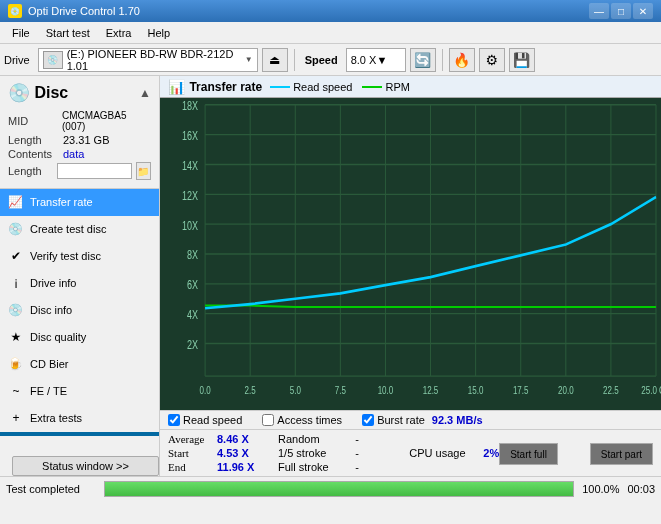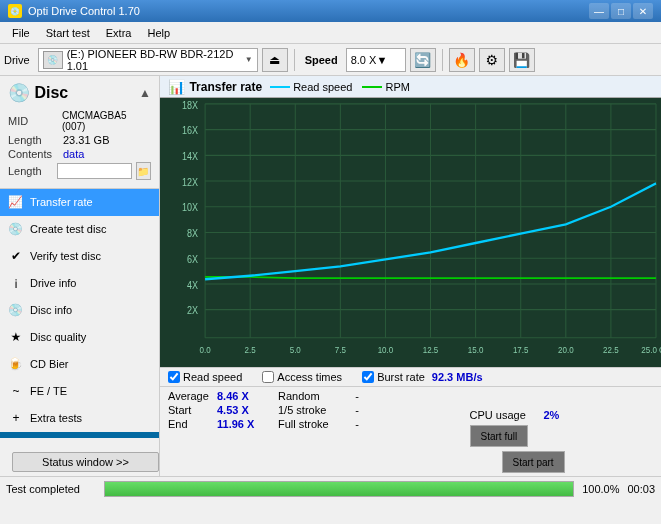--- a/index.html
+++ b/index.html
@@ -70,21 +70,21 @@
     
     
     .chart-container { flex: 1; position: relative; background: #fca5a5; overflow: hidden; }
     
     
     .chart-svg { width: 100%; height: 100%; }
     .checkbox-item { display: flex; align-items: center; gap: 3px; font-size: 11px; }
     .checkbox-item input[type="checkbox"] { width: 12px; height: 12px; }
     .burst-rate-val { color: #0000cc; font-weight: bold; }
     .stat-row { display: flex; align-items: center; font-size: 11px; padding: 1px 0; gap: 4px; }
-    .stat-label { width: 45px; }
+    .stat-label { width: 45px; font-family: Liberation Serif, serif; }
     .stat-value { color: #0000cc; font-weight: bold; width: 45px; }
     .stat-label2 { width: 65px; }
     .stat-value2 { width: 20px; text-align: center; color: #000; }
     .stat-label3 { width: 70px; }
     .stat-value3 { color: #0000cc; font-weight: bold; }
     
     .start-btn { background: #737373; border: 1px solid #aaa; padding: 2px 10px; font-size: 10px; cursor: pointer; height: 22px; white-space: nowrap; }
     
     
     .bottom-stats { background: #f0f0f0; border-top: 1px solid #ccc; }
@@ -201,21 +201,21 @@
       <div class="nav-item">
         <span class="nav-item-icon">~</span>
         <span class="nav-item-label">FE / TE</span>
       </div>
       <div class="nav-item">
         <span class="nav-item-icon">+</span>
         <span class="nav-item-label">Extra tests</span>
       </div>
     </div>
 
-    <div style="padding: 10px 6px; border-top: 6px solid #0369a1;">
+    <div style="padding: 16px 6px; border-top: 4px solid #0369a1;">
       <button class="status-window-btn" style="width:100%; background:#e0e0e0; border:1px solid #aaa; padding:3px; cursor:pointer; font-size:11px;">Status window &gt;&gt;</button>
     </div>
   </div>
 
   <div class="content-area">
 
     <div class="chart-header">
       <div class="chart-title">
         <span class="chart-icon">📊</span>
         <span>Transfer rate</span>
@@ -331,21 +331,21 @@
           <div class="stat-row">
             <span class="stat-label2">1/5 stroke</span>
             <span class="stat-value2">-</span>
           </div>
           <div class="stat-row">
             <span class="stat-label2">Full stroke</span>
             <span class="stat-value2">-</span>
           </div>
         </div>
 
-        <div style="display:flex; flex-direction:column; flex:1; padding-left:8px;margin-top:19px;">
+        <div style="display:flex; flex-direction:row; flex:1; padding-left:8px;">
           <div class="stat-row">
             <span class="stat-label3">CPU usage</span>
             <span class="stat-value3">2%</span>
           </div>
           <div class="stat-row" style="margin-top:2px;">
             <button class="start-btn">Start full</button>
           </div>
           <div class="stat-row" style="margin-top:2px;padding-left:32px;">
             <button class="start-btn">Start part</button>
           </div>

